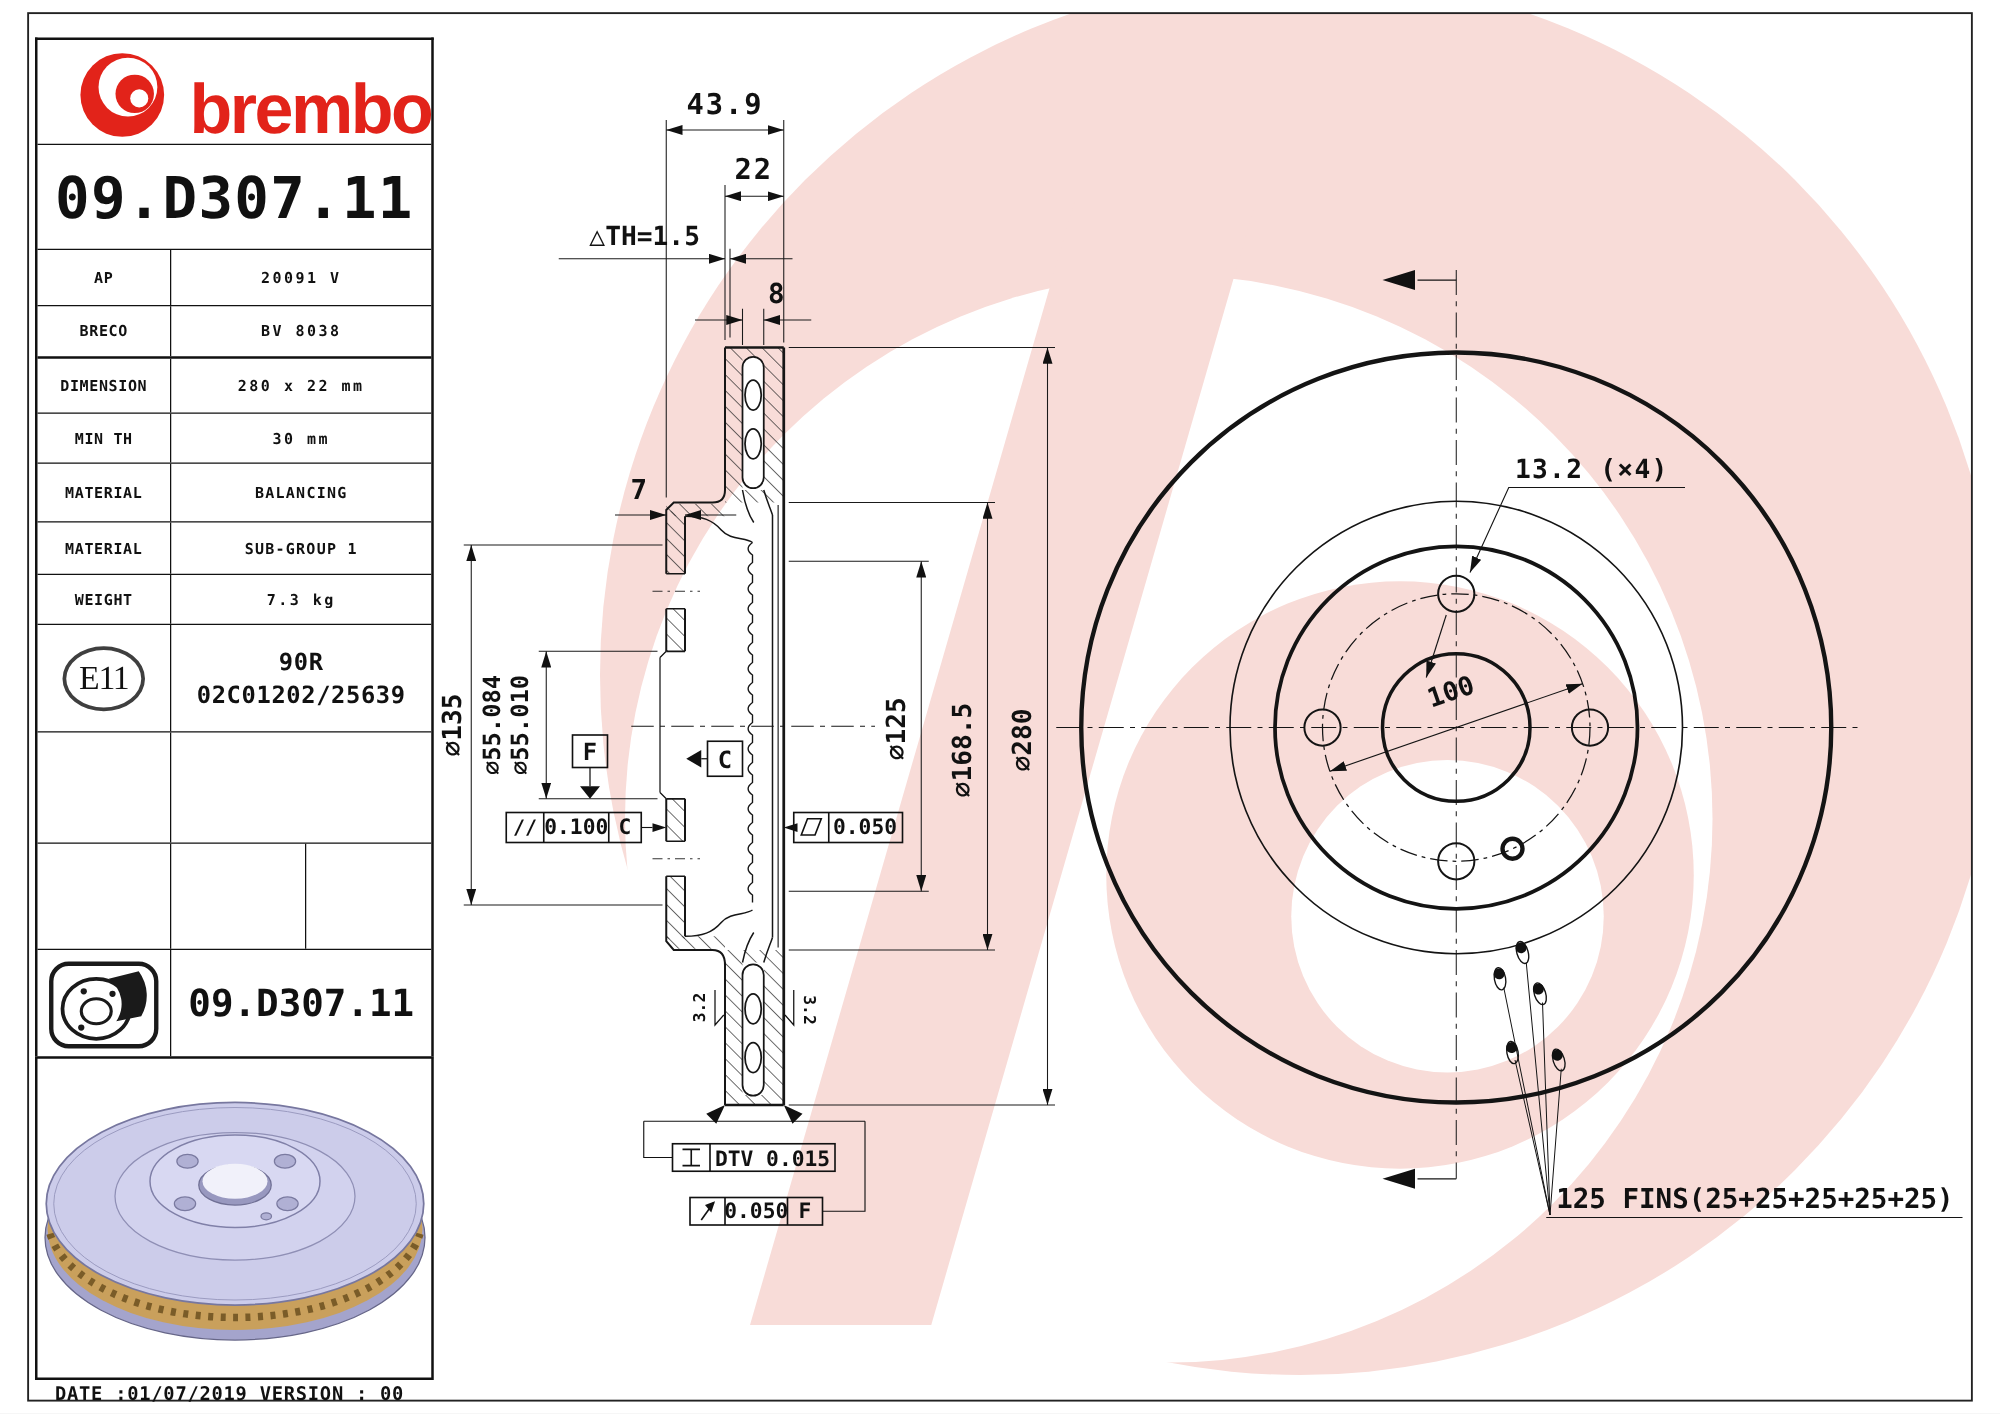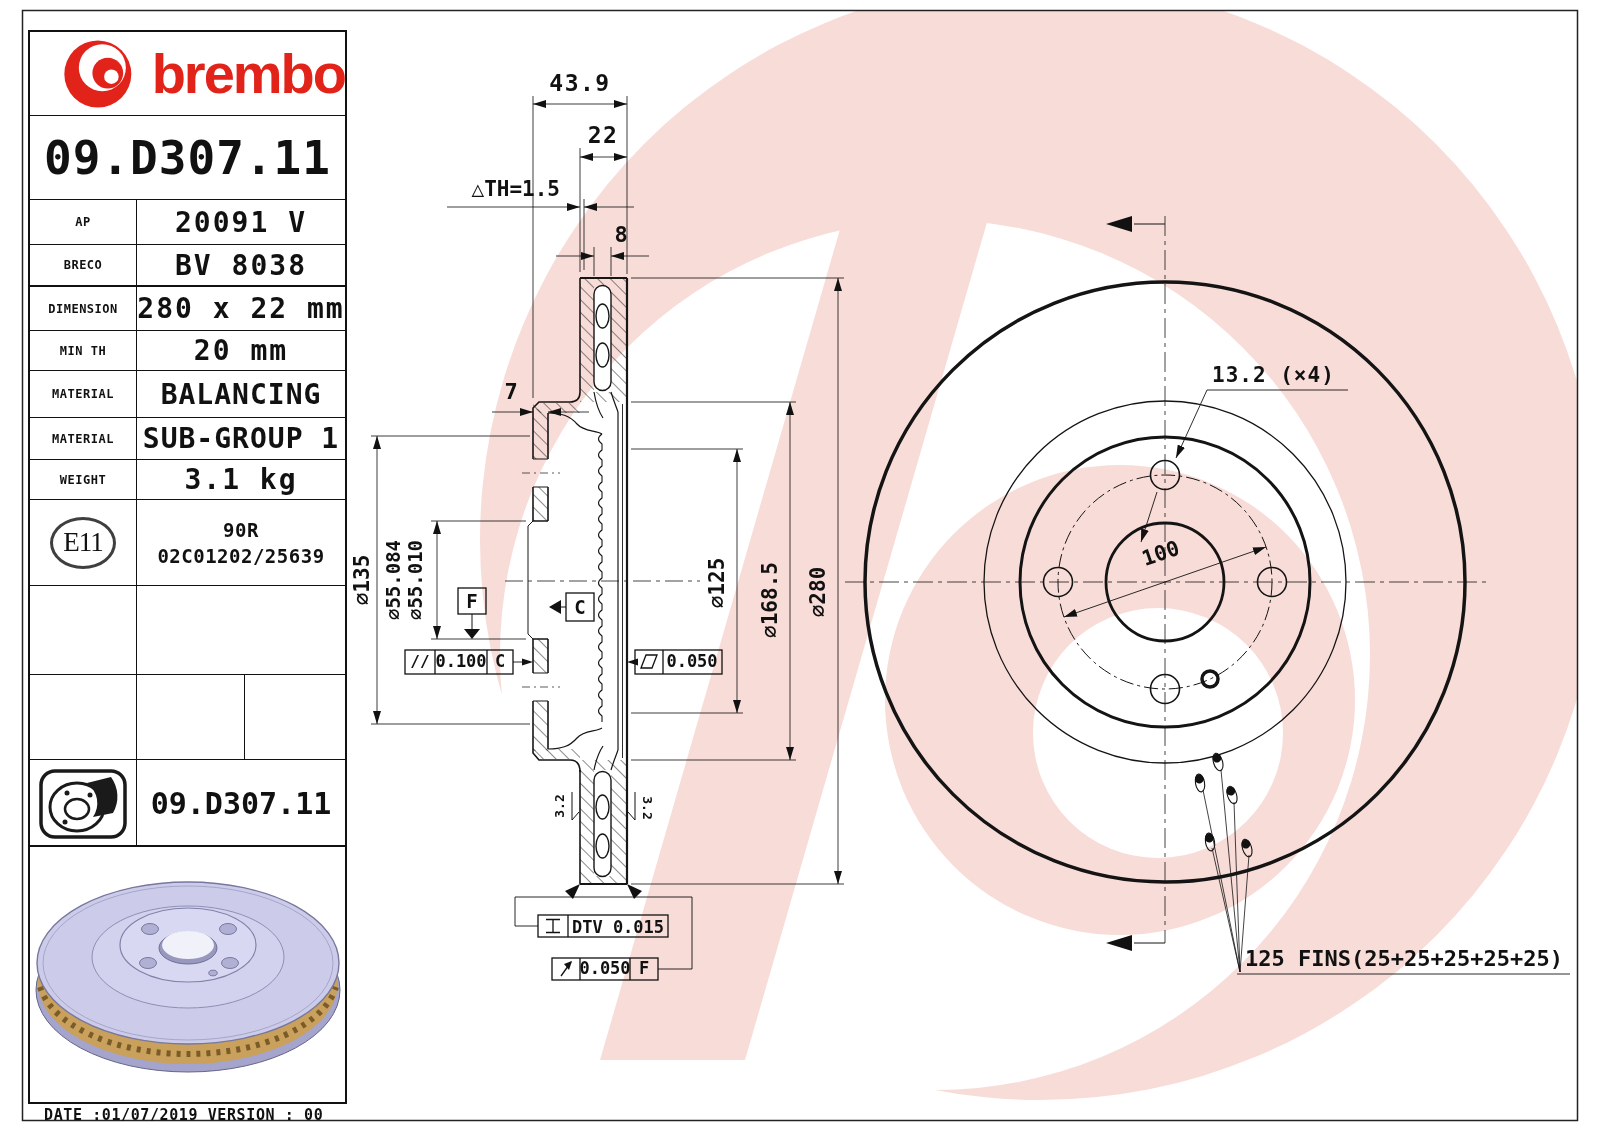--- a/index.html
+++ b/index.html
@@ -8,23 +8,23 @@
   #drawing{position:absolute;left:0;top:0;z-index:1;}
   svg text{font-family:"DejaVu Sans Mono","Liberation Mono",monospace;fill:#111;}
   
   #titleblock{position:absolute;left:28px;top:30px;width:319px;z-index:2;background:#fff;
               border:2px solid #111;border-bottom:0;box-sizing:border-box;}
   .trow{display:flex;border-top:1.5px solid #111;box-sizing:border-box;align-items:stretch;}
   .trow:first-child{border-top:0;}
   .trow.thick{border-top:2.5px solid #111;}
   .tlabel{width:107px;border-right:1.5px solid #111;display:flex;align-items:center;justify-content:center;
           font-size:12px;font-weight:bold;letter-spacing:0.5px;box-sizing:border-box;text-align:center;}
-  .tvalue{flex:1;display:flex;align-items:center;justify-content:center;font-size:28px;font-weight:bold;
+  .tvalue{flex:1;display:flex;align-items:center;justify-content:center;font-size:12px;font-weight:bold;
           letter-spacing:2px;box-sizing:border-box;}
-  .logo-row{height:83px;display:flex;align-items:center;padding-left:28px;box-sizing:border-box;}
+  .logo-row{height:83px;display:flex;align-items:flex-end;padding-left:28px;box-sizing:border-box;}
   .pn-row{height:84px;display:flex;align-items:center;justify-content:center;
           font-size:46px;font-weight:bold;letter-spacing:1px;}
   .e11-row{height:86px;}
   .e11-badge{width:60px;height:46px;border:3px solid #3f3f3f;border-radius:50%;
              display:flex;align-items:center;justify-content:center;
              font-family:"Liberation Serif","DejaVu Serif",serif;font-weight:normal;font-size:27px;letter-spacing:-1px;}
   .e11-val{flex-direction:column;line-height:26px;font-size:19px;letter-spacing:0.5px;}
   .empty1{height:89px;}
   .empty2{height:85px;position:relative;}
   .empty2 .split{position:absolute;left:214px;top:0;height:100%;border-left:1.5px solid #111;}
@@ -298,33 +298,33 @@
   <div class="trow" style="height:41px">
     <div class="tlabel">BRECO</div>
     <div class="tvalue">BV 8038</div>
   </div>
   <div class="trow thick" style="height:45px">
     <div class="tlabel">DIMENSION</div>
     <div class="tvalue">280 x 22 mm</div>
   </div>
   <div class="trow" style="height:40px">
     <div class="tlabel">MIN TH</div>
-    <div class="tvalue">20 mm</div>
+    <div class="tvalue">30 mm</div>
   </div>
   <div class="trow" style="height:47px">
     <div class="tlabel">MATERIAL</div>
     <div class="tvalue" style="letter-spacing:1px">BALANCING</div>
   </div>
   <div class="trow" style="height:42px">
     <div class="tlabel">MATERIAL</div>
     <div class="tvalue" style="letter-spacing:1px">SUB-GROUP 1</div>
   </div>
   <div class="trow" style="height:40px">
     <div class="tlabel">WEIGHT</div>
-    <div class="tvalue">3.1 kg</div>
+    <div class="tvalue">7.3 kg</div>
   </div>
 
   <div class="trow e11-row">
     <div class="tlabel" style="font-size:inherit">
       <div class="e11-badge">E11</div>
     </div>
     <div class="tvalue e11-val">
       <div>90R</div>
       <div>02C01202/25639</div>
     </div>

